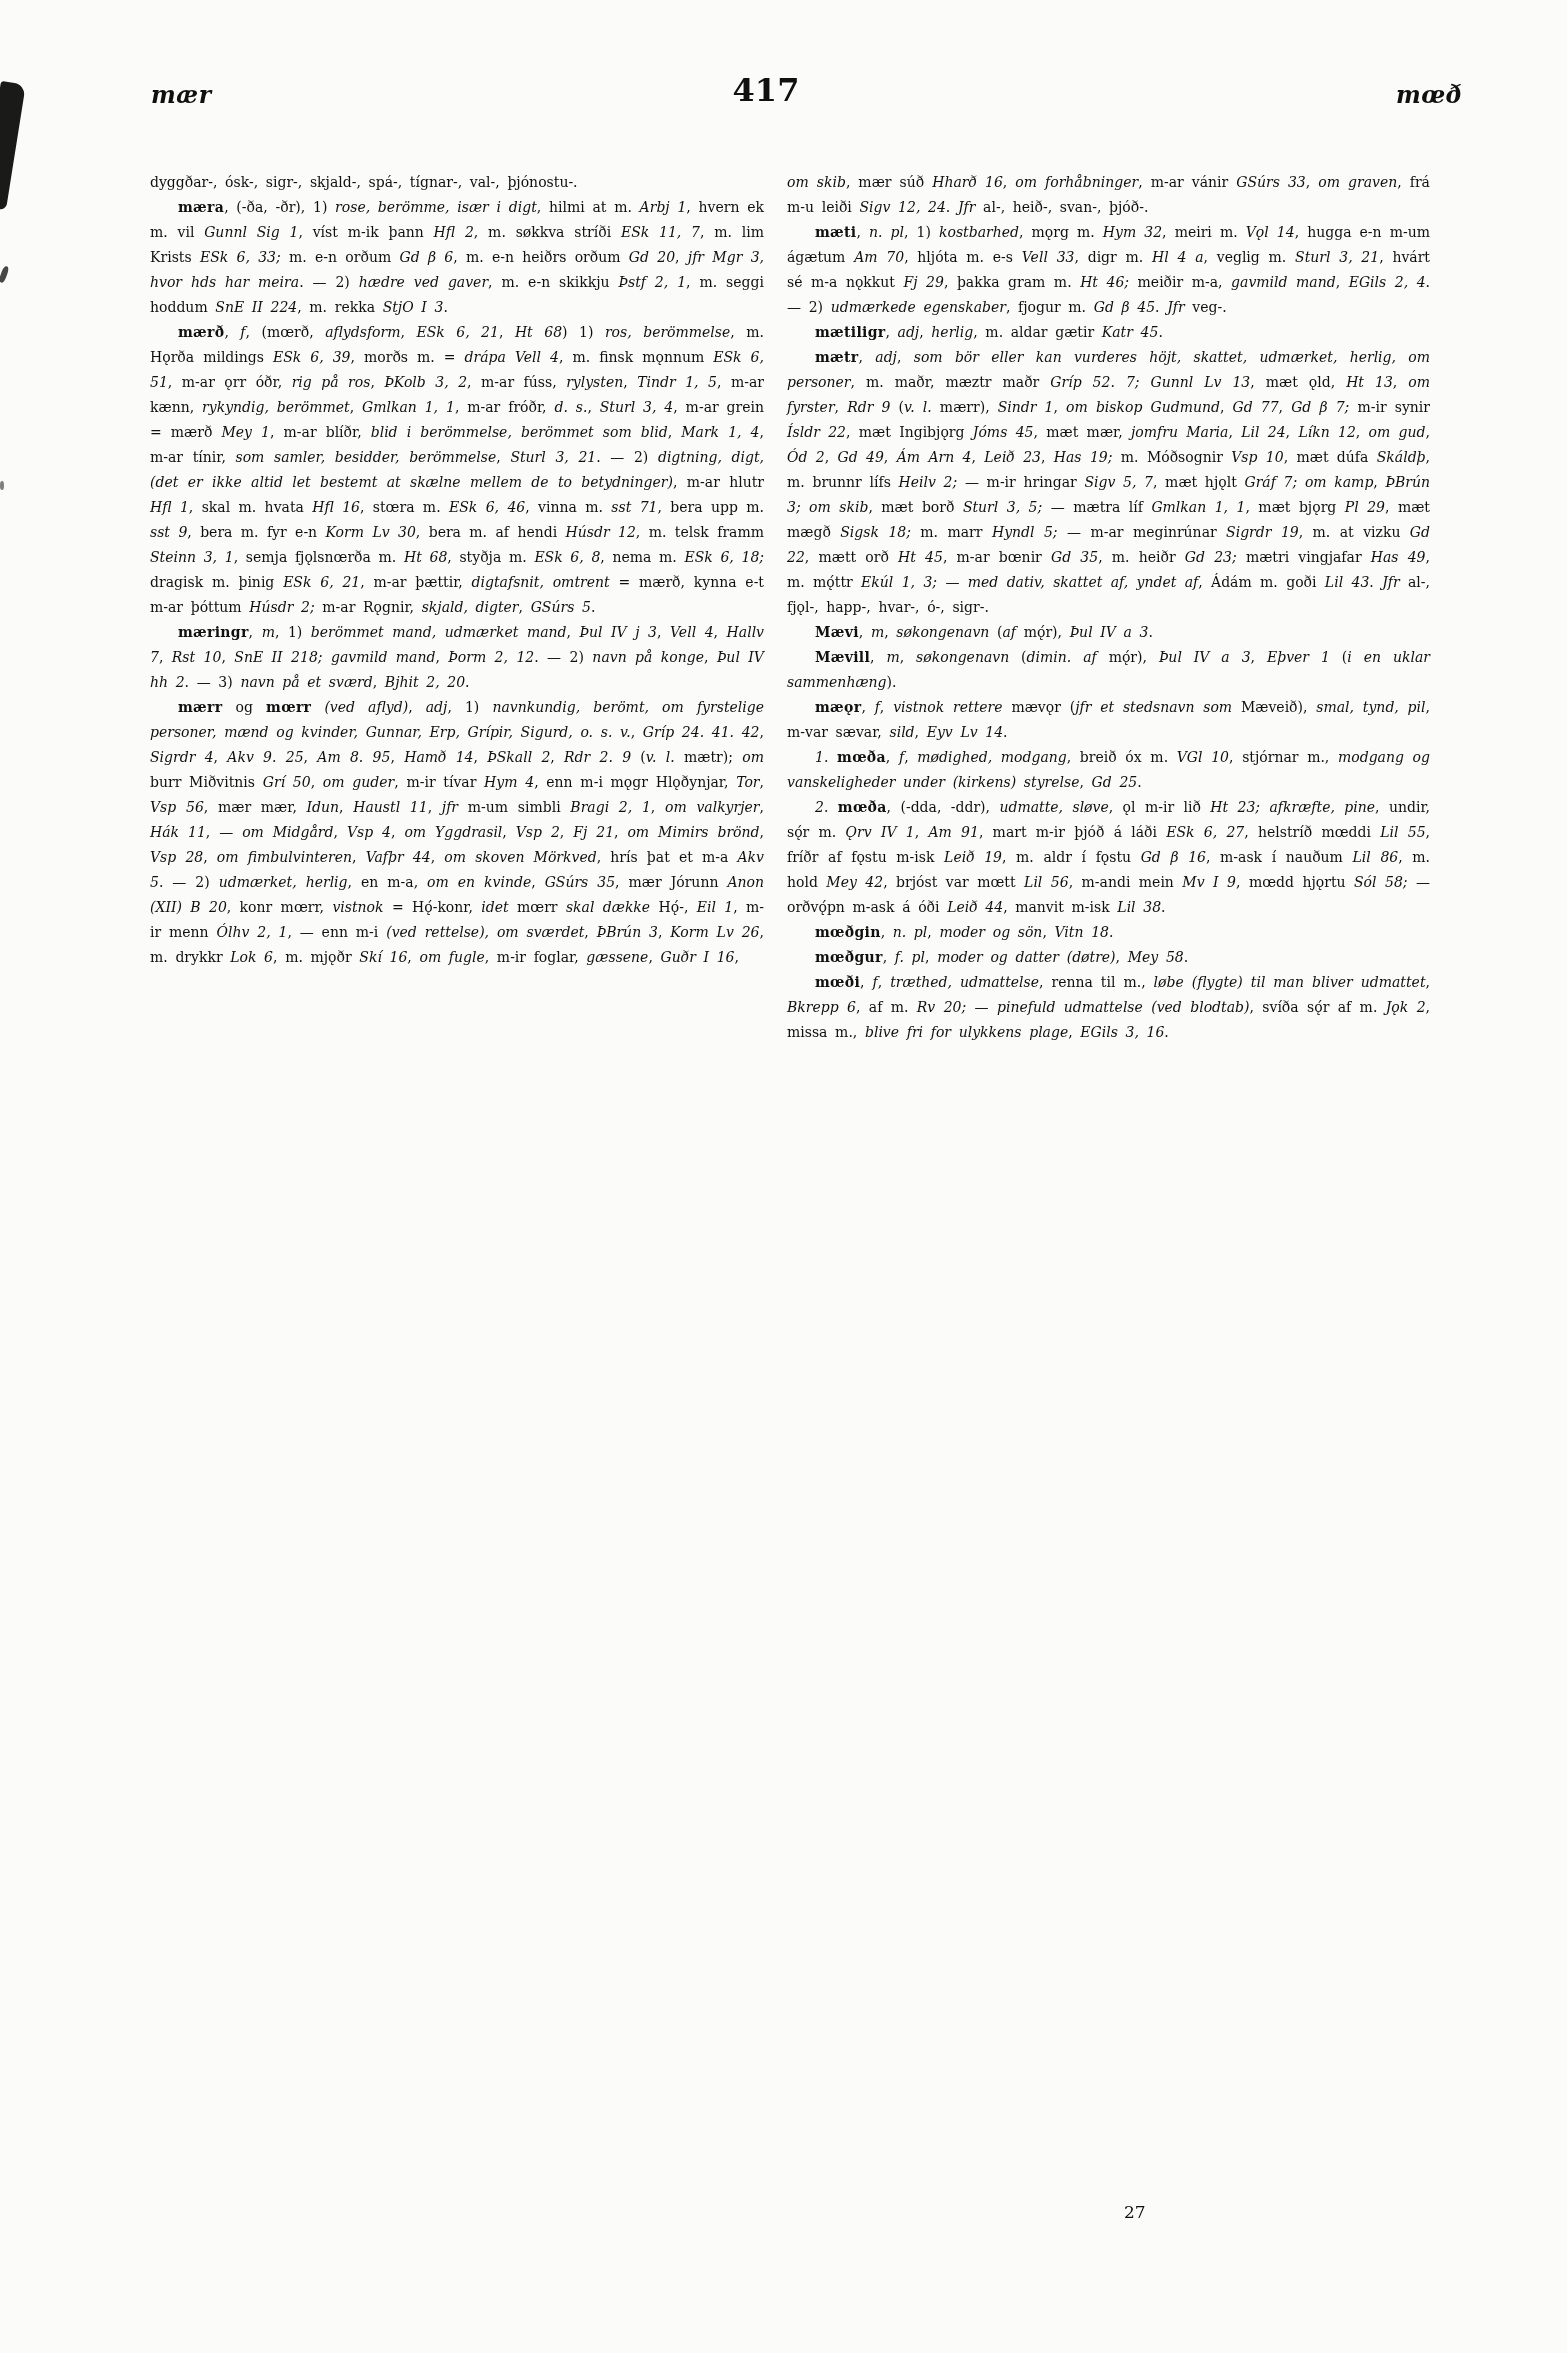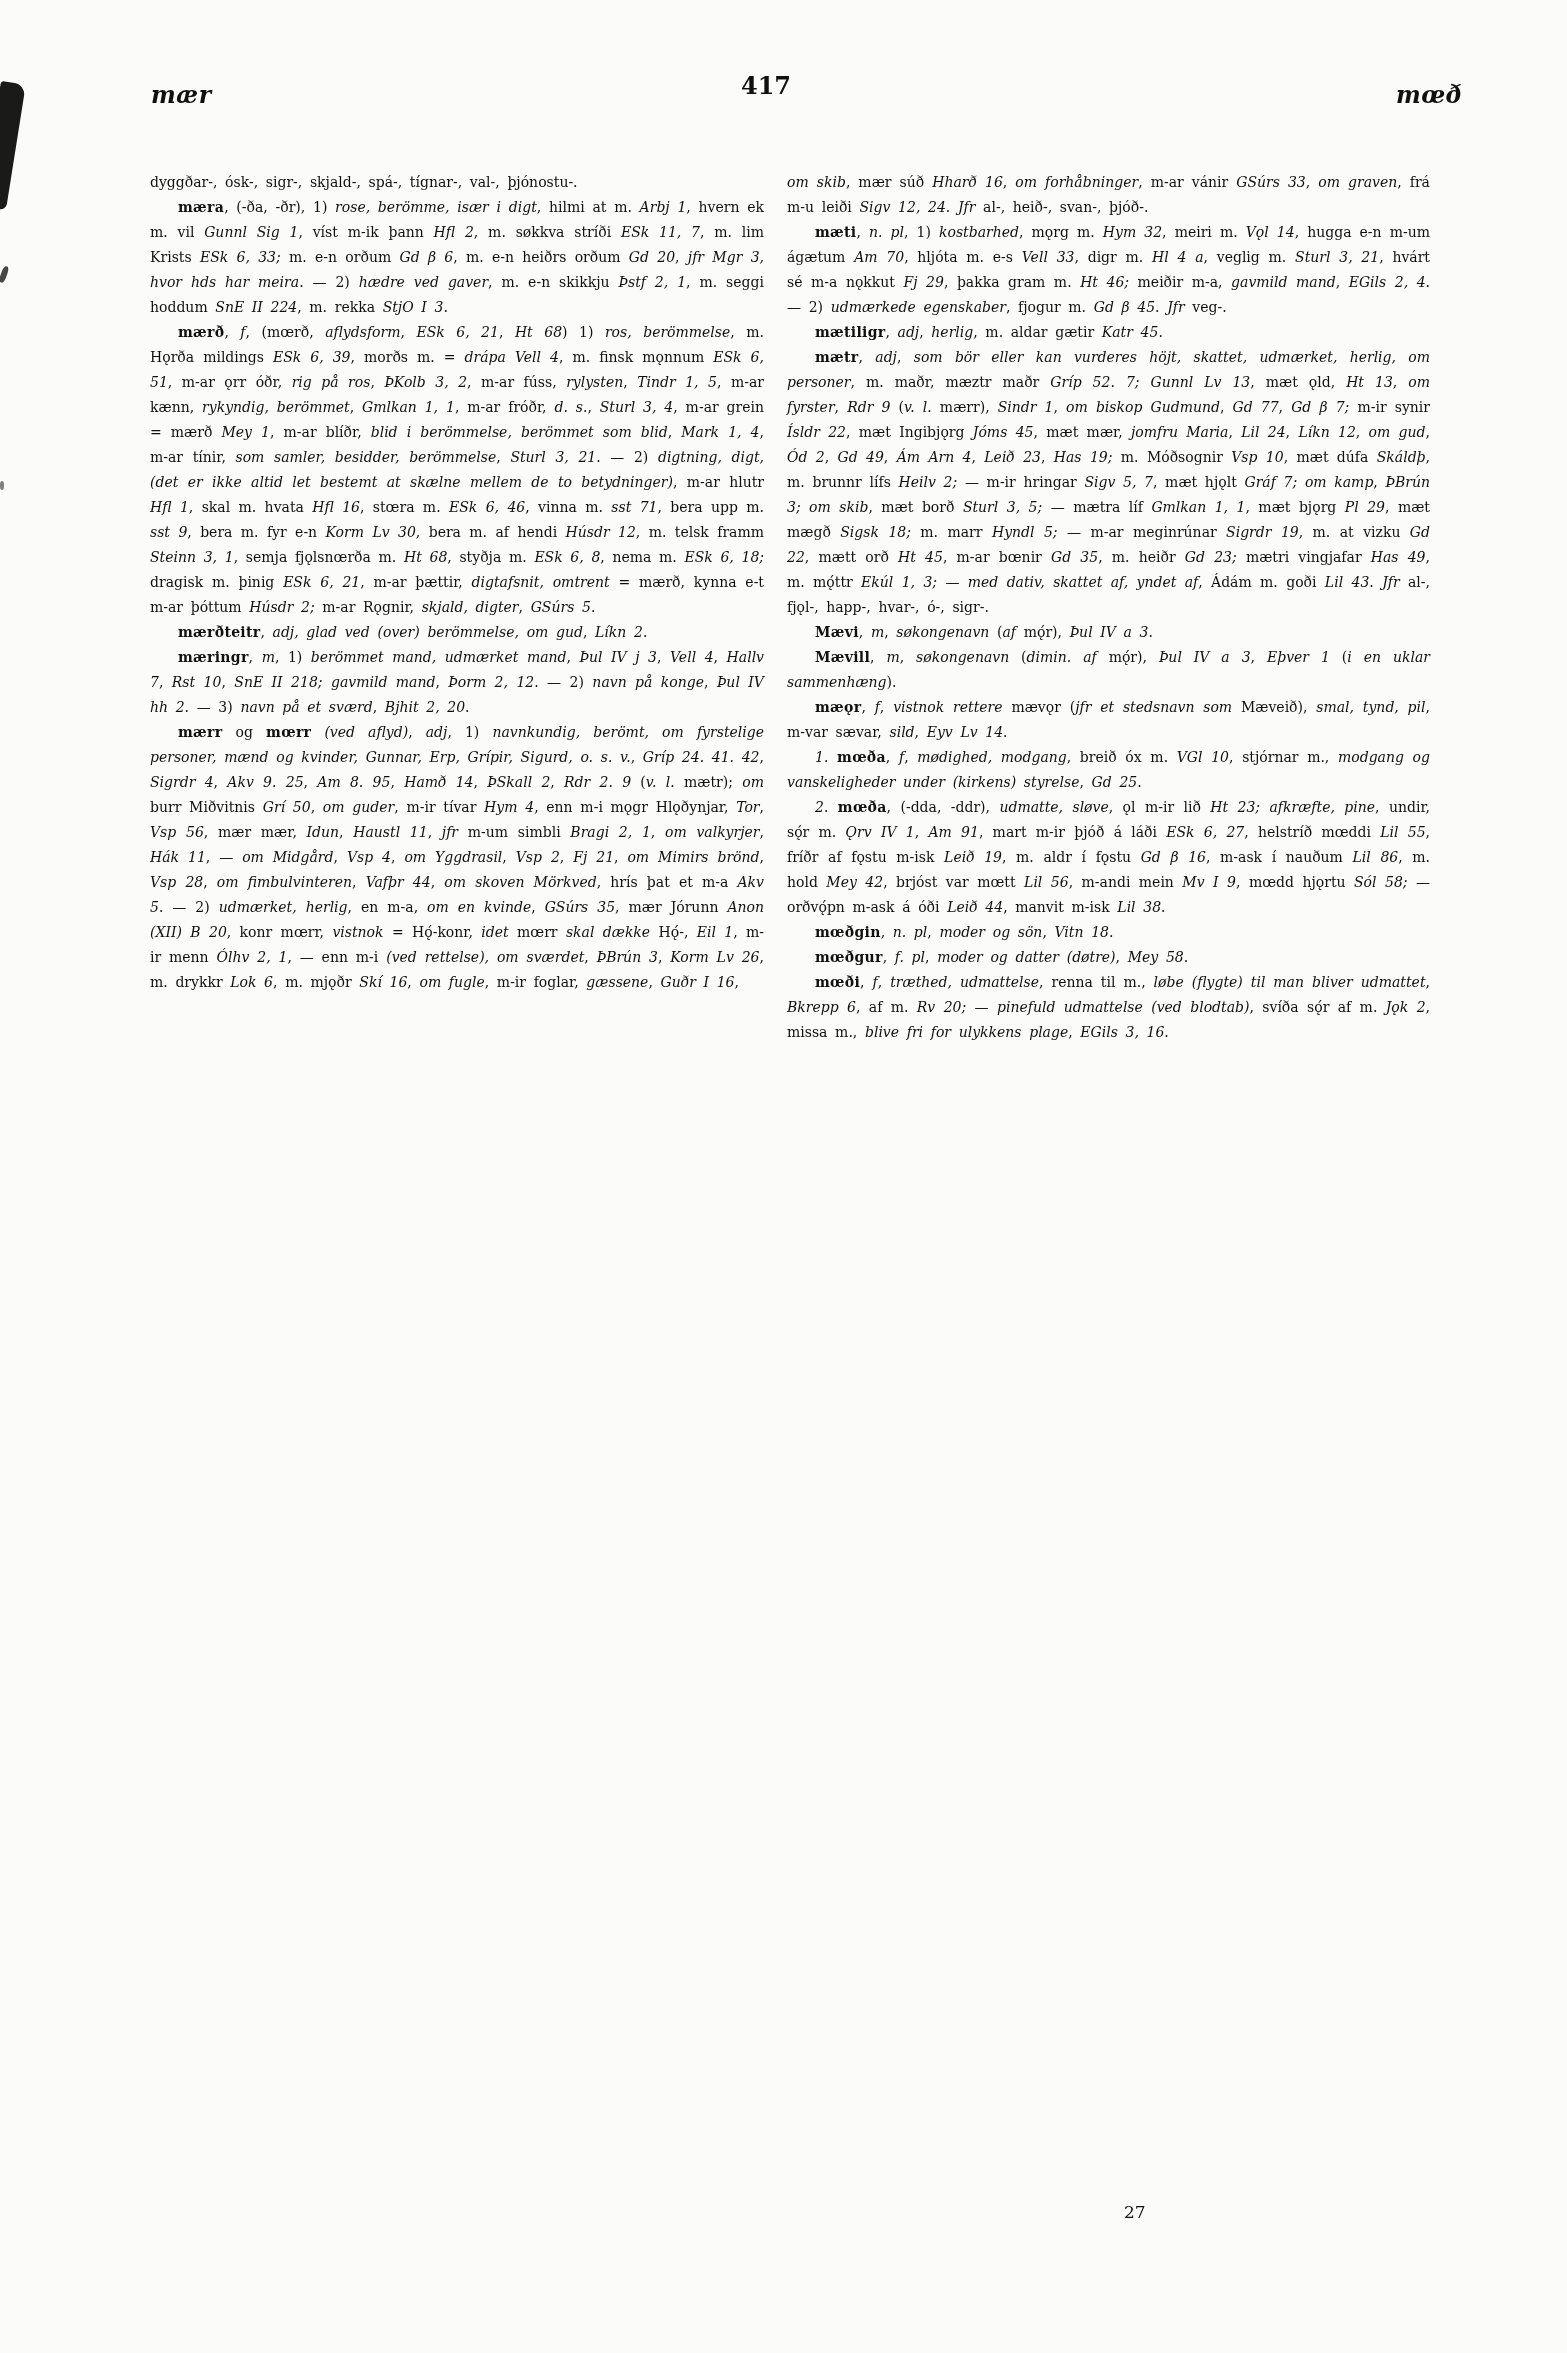--- a/index.html
+++ b/index.html
@@ -9,21 +9,21 @@
     font-family:"DejaVu Serif","Liberation Serif",serif;
     overflow:hidden;
   }
   .header-word{
     position:absolute;top:81px;font-size:23.4px;font-weight:bold;letter-spacing:0.6px;font-style:italic;
   }
   #hdr-left{left:151px;}
   #hdr-right{left:1361px;width:136px;text-align:center;right:auto;}
   #page-number{
     position:absolute;top:71px;left:690px;width:152px;text-align:center;
-    font-size:24px;font-weight:bold;
+    font-size:32px;font-weight:bold;
   }
   .column{
     position:absolute;top:170px;
     font-size:14px;line-height:25px;
     text-align:justify;word-spacing:3.2px;
   }
   #col-left{left:150px;width:614px;}
   #col-right{left:787px;width:643px;}
   .entry{margin:0;text-indent:28px;}
   .entry.cont{text-indent:0;}
@@ -50,21 +50,20 @@
 <div class="header-word" id="hdr-left">mær</div>
 
 <div id="page-number">417</div>
 
 <div class="header-word" id="hdr-right">mœð</div>
 
 <div class="column" id="col-left">
     <p class="entry cont">dyggðar-, ósk-, sigr-, skjald-, spá-, tígnar-, val-, þjónostu-.</p>
     <p class="entry"><b>mæra</b>, (-ða, -ðr), 1) <i>rose, berömme, især i digt</i>, hilmi at m. <i>Arbj 1</i>, hvern ek m. vil <i>Gunnl Sig 1</i>, víst m-ik þann <i>Hfl 2</i>, m. søkkva stríði <i>ESk 11, 7</i>, m. lim Krists <i>ESk 6, 33;</i> m. e-n orðum <i>Gd β 6</i>, m. e-n heiðrs orðum <i>Gd 20</i>, <i>jfr Mgr 3, hvor hds har meira</i>. — 2) <i>hædre ved gaver</i>, m. e-n skikkju <i>Þstf 2, 1</i>, m. seggi hoddum <i>SnE II 224</i>, m. rekka <i>StjO I 3</i>.</p>
     <p class="entry"><b>mærð</b>, <i>f</i>, (mœrð, <i>aflydsform</i>, <i>ESk 6, 21</i>, <i>Ht 68</i>) 1) <i>ros, berömmelse</i>, m. Hǫrða mildings <i>ESk 6, 39</i>, morðs m. = <i>drápa</i> <i>Vell 4</i>, m. finsk mǫnnum <i>ESk 6, 51</i>, m-ar ǫrr óðr, <i>rig på ros</i>, <i>ÞKolb 3, 2</i>, m-ar fúss, <i>rylysten</i>, <i>Tindr 1, 5</i>, m-ar kænn, <i>rykyndig, berömmet</i>, <i>Gmlkan 1, 1</i>, m-ar fróðr, <i>d. s.</i>, <i>Sturl 3, 4</i>, m-ar grein = mærð <i>Mey 1</i>, m-ar blíðr, <i>blid i berömmelse, berömmet som blid</i>, <i>Mark 1, 4</i>, m-ar tínir, <i>som samler, besidder, berömmelse</i>, <i>Sturl 3, 21</i>. — 2) <i>digtning, digt, (det er ikke altid let bestemt at skælne mellem de to betydninger)</i>, m-ar hlutr <i>Hfl 1</i>, skal m. hvata <i>Hfl 16</i>, stœra m. <i>ESk 6, 46</i>, vinna m. <i>sst 71</i>, bera upp m. <i>sst 9</i>, bera m. fyr e-n <i>Korm Lv 30</i>, bera m. af hendi <i>Húsdr 12</i>, m. telsk framm <i>Steinn 3, 1</i>, semja fjǫlsnœrða m. <i>Ht 68</i>, styðja m. <i>ESk 6, 8</i>, nema m. <i>ESk 6, 18;</i> dragisk m. þinig <i>ESk 6, 21</i>, m-ar þættir, <i>digtafsnit, omtrent</i> = mærð, kynna e-t m-ar þóttum <i>Húsdr 2;</i> m-ar Rǫgnir, <i>skjald, digter</i>, <i>GSúrs 5</i>.</p>
-    <p class="entry"><b>mærðteitr</b>, <i>adj, glad ved (over) berömmelse, om gud</i>, <i>Líkn 2</i>.</p>
     <p class="entry"><b>mæringr</b>, <i>m</i>, 1) <i>berömmet mand, udmærket mand</i>, <i>Þul IV j 3</i>, <i>Vell 4</i>, <i>Hallv 7</i>, <i>Rst 10</i>, <i>SnE II 218;</i> <i>gavmild mand</i>, <i>Þorm 2, 12</i>. — 2) <i>navn på konge</i>, <i>Þul IV hh 2</i>. — 3) <i>navn på et sværd</i>, <i>Bjhit 2, 20</i>.</p>
     <p class="entry"><b>mærr</b> og <b>mœrr</b> <i>(ved aflyd)</i>, <i>adj</i>, 1) <i>navnkundig, berömt, om fyrstelige personer, mænd og kvinder, Gunnar, Erp, Grípir, Sigurd, o. s. v.</i>, <i>Gríp 24. 41. 42</i>, <i>Sigrdr 4</i>, <i>Akv 9. 25</i>, <i>Am 8. 95</i>, <i>Hamð 14</i>, <i>ÞSkall 2</i>, <i>Rdr 2. 9</i> (<i>v. l.</i> mætr); <i>om</i> burr Miðvitnis <i>Grí 50</i>, <i>om guder</i>, m-ir tívar <i>Hym 4</i>, enn m-i mǫgr Hlǫðynjar, <i>Tor</i>, <i>Vsp 56</i>, mær mær, <i>Idun</i>, <i>Haustl 11</i>, <i>jfr</i> m-um simbli <i>Bragi 2, 1</i>, <i>om valkyrjer</i>, <i>Hák 11</i>, — <i>om Midgård</i>, <i>Vsp 4</i>, <i>om Yggdrasil</i>, <i>Vsp 2</i>, <i>Fj 21</i>, <i>om Mimirs brönd</i>, <i>Vsp 28</i>, <i>om fimbulvinteren</i>, <i>Vafþr 44</i>, <i>om skoven Mörkved</i>, hrís þat et m-a <i>Akv 5</i>. — 2) <i>udmærket, herlig</i>, en m-a, <i>om en kvinde</i>, <i>GSúrs 35</i>, mær Jórunn <i>Anon (XII) B 20</i>, konr mœrr, <i>vistnok</i> = Hǫ́-konr, <i>idet</i> mœrr <i>skal dække</i> Hǫ́-, <i>Eil 1</i>, m-ir menn <i>Ólhv 2, 1</i>, — enn m-i <i>(ved rettelse), om sværdet</i>, <i>ÞBrún 3</i>, <i>Korm Lv 26</i>, m. drykkr <i>Lok 6</i>, m. mjǫðr <i>Skí 16</i>, <i>om fugle</i>, m-ir foglar, <i>gæssene</i>, <i>Guðr I 16</i>,</p>
   </div>
 
 <div class="column" id="col-right">
     <p class="entry cont"><i>om skib</i>, mær súð <i>Hharð 16</i>, <i>om forhåbninger</i>, m-ar vánir <i>GSúrs 33</i>, <i>om graven</i>, frá m-u leiði <i>Sigv 12, 24</i>. <i>Jfr</i> al-, heið-, svan-, þjóð-.</p>
     <p class="entry"><b>mæti</b>, <i>n. pl</i>, 1) <i>kostbarhed</i>, mǫrg m. <i>Hym 32</i>, meiri m. <i>Vǫl 14</i>, hugga e-n m-um ágætum <i>Am 70</i>, hljóta m. e-s <i>Vell 33</i>, digr m. <i>Hl 4 a</i>, veglig m. <i>Sturl 3, 21</i>, hvárt sé m-a nǫkkut <i>Fj 29</i>, þakka gram m. <i>Ht 46;</i> meiðir m-a, <i>gavmild mand</i>, <i>EGils 2, 4</i>. — 2) <i>udmærkede egenskaber</i>, fjogur m. <i>Gd β 45</i>. <i>Jfr</i> veg-.</p>
     <p class="entry"><b>mætiligr</b>, <i>adj</i>, <i>herlig</i>, m. aldar gætir <i>Katr 45</i>.</p>
     <p class="entry"><b>mætr</b>, <i>adj</i>, <i>som bör eller kan vurderes höjt, skattet, udmærket, herlig, om personer</i>, m. maðr, mæztr maðr <i>Gríp 52. 7;</i> <i>Gunnl Lv 13</i>, mæt ǫld, <i>Ht 13</i>, <i>om fyrster</i>, <i>Rdr 9</i> (<i>v. l.</i> mærr), <i>Sindr 1</i>, <i>om biskop Gudmund</i>, <i>Gd 77</i>, <i>Gd β 7;</i> m-ir synir <i>Ísldr 22</i>, mæt Ingibjǫrg <i>Jóms 45</i>, mæt mær, <i>jomfru Maria</i>, <i>Lil 24</i>, <i>Líkn 12</i>, <i>om gud</i>, <i>Ód 2</i>, <i>Gd 49</i>, <i>Ám Arn 4</i>, <i>Leið 23</i>, <i>Has 19;</i> m. Móðsognir <i>Vsp 10</i>, mæt dúfa <i>Skáldþ</i>, m. brunnr lífs <i>Heilv 2;</i> — m-ir hringar <i>Sigv 5, 7</i>, mæt hjǫlt <i>Gráf 7;</i> <i>om kamp</i>, <i>ÞBrún 3;</i> <i>om skib</i>, mæt borð <i>Sturl 3, 5;</i> — mætra líf <i>Gmlkan 1, 1</i>, mæt bjǫrg <i>Pl 29</i>, mæt mægð <i>Sigsk 18;</i> m. marr <i>Hyndl 5;</i> — m-ar meginrúnar <i>Sigrdr 19</i>, m. at vizku <i>Gd 22</i>, mætt orð <i>Ht 45</i>, m-ar bœnir <i>Gd 35</i>, m. heiðr <i>Gd 23;</i> mætri vingjafar <i>Has 49</i>, m. mǫ́ttr <i>Ekúl 1, 3;</i> — <i>med dativ, skattet af, yndet af</i>, Ádám m. goði <i>Lil 43</i>. <i>Jfr</i> al-, fjǫl-, happ-, hvar-, ó-, sigr-.</p>
     <p class="entry"><b>Mævi</b>, <i>m</i>, <i>søkongenavn</i> (<i>af</i> mǫ́r), <i>Þul IV a 3</i>.</p>

